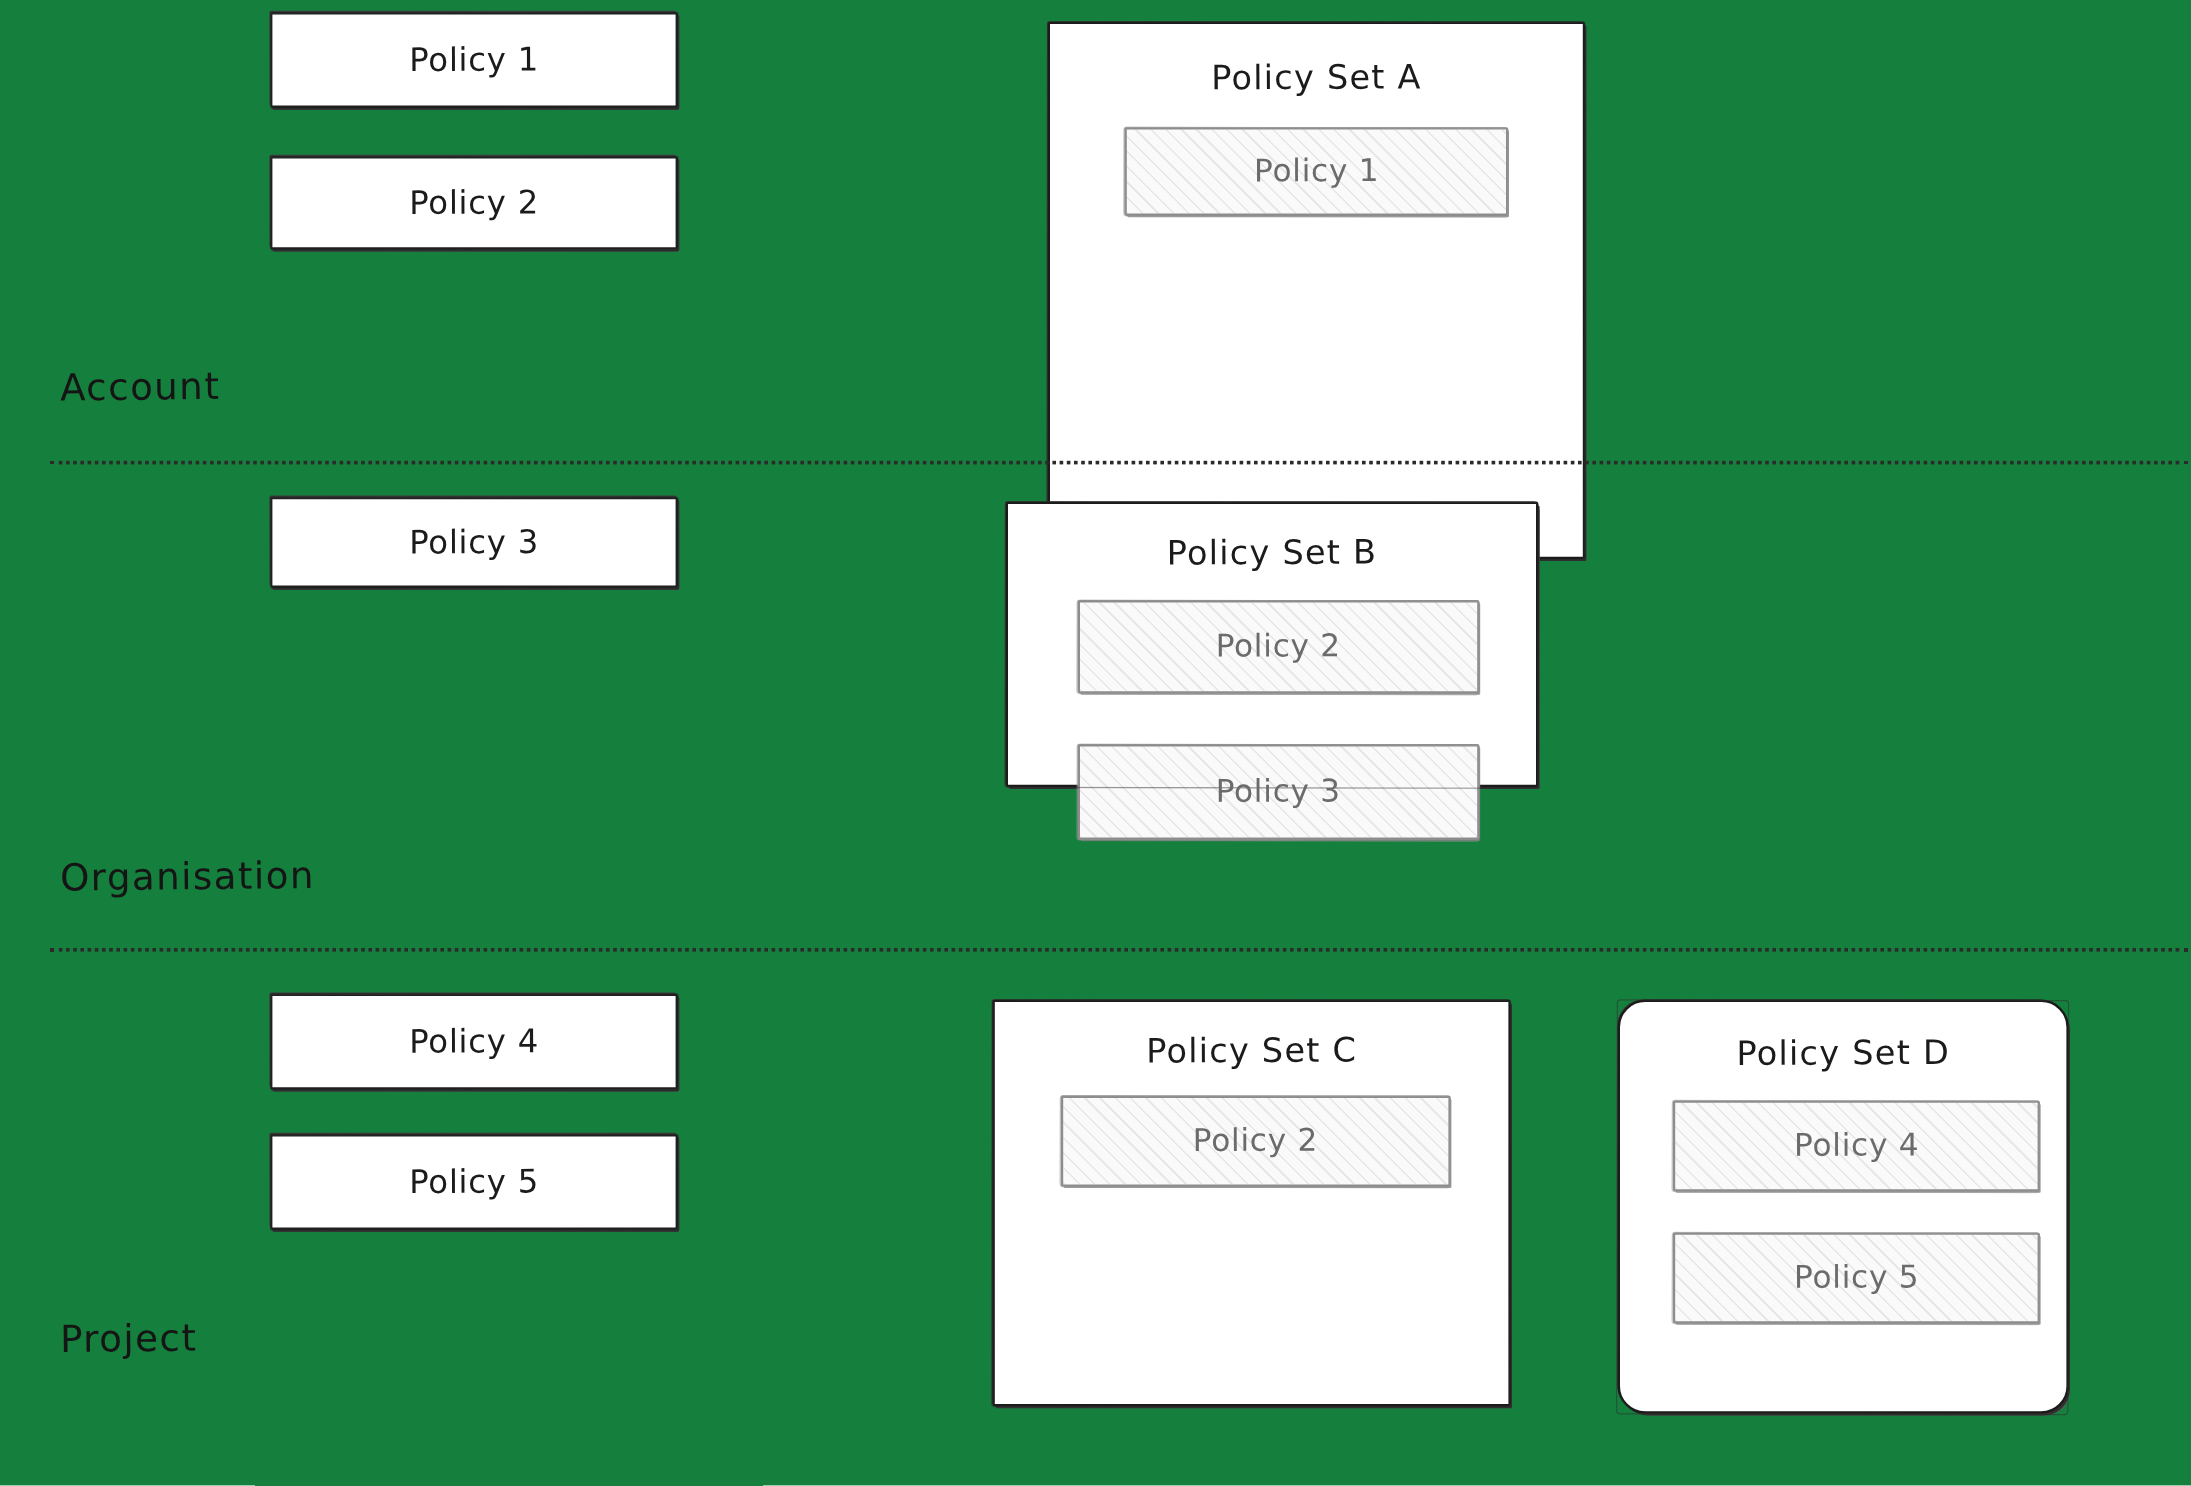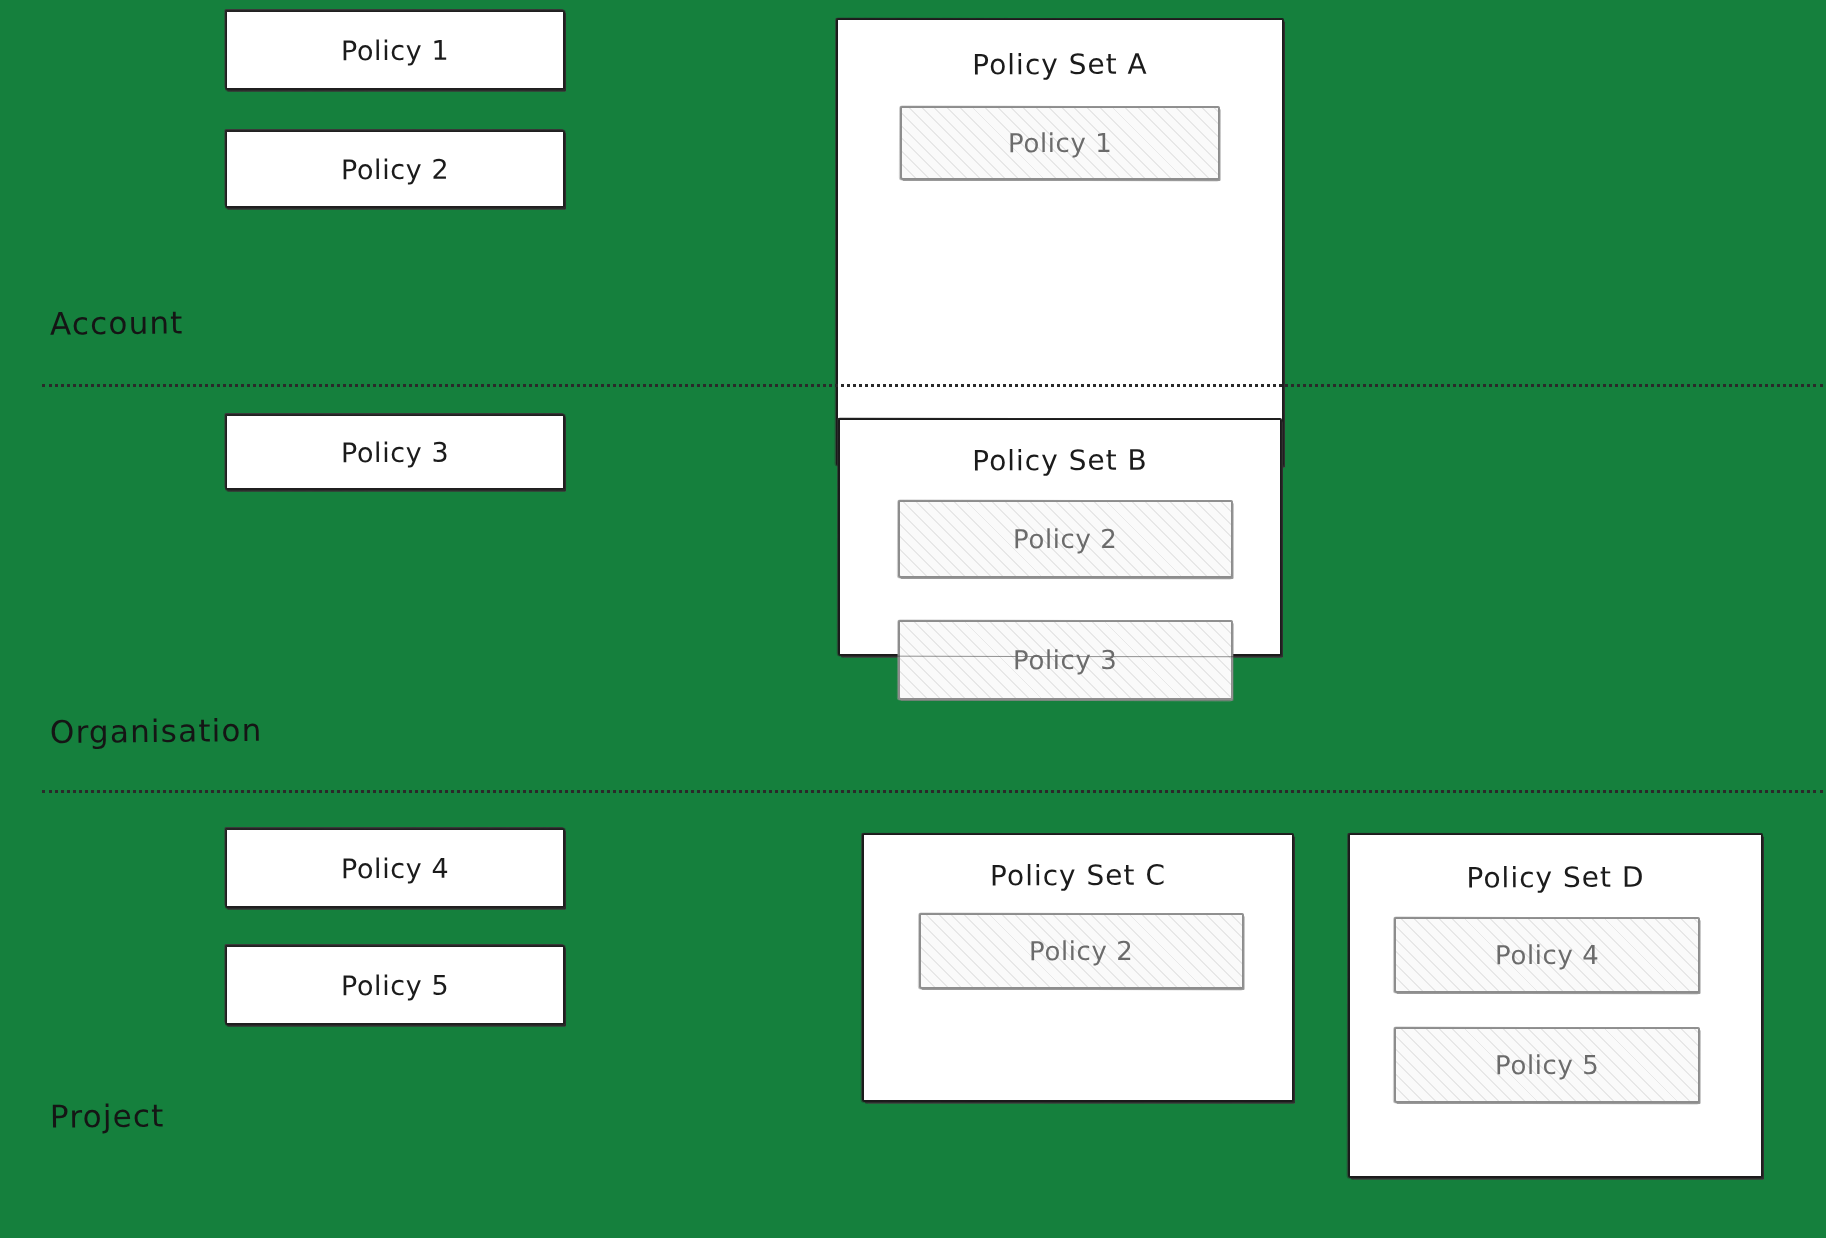--- a/index.html
+++ b/index.html
@@ -156,21 +156,21 @@
 <div id="canvas">
 
   <div class="sketch-box policy-plain" style="left:225px; top:10px; width:340px; height:80px;">
     <span class="box-label">Policy 1</span>
   </div>
 
   <div class="sketch-box policy-plain" style="left:225px; top:130px; width:340px; height:78px;">
     <span class="box-label">Policy 2</span>
   </div>
 
-  <div class="policy-set" style="left:836px; top:18px; width:448px; height:448px;">
+  <div class="policy-set" style="left:873px; top:18px; width:448px; height:448px;">
     <div class="set-title" style="top:28px;">Policy Set A</div>
     <div class="policy-hatched" style="left:62px; top:86px; width:320px; height:74px;">
       <span class="box-label">Policy 1</span>
     </div>
   </div>
 
   <div class="tier-label" style="left:50px; top:305px;">Account</div>
 
   <div class="divider" style="left:42px; top:384px; width:1781px;"></div>
 
@@ -193,28 +193,28 @@
   <div class="divider" style="left:42px; top:790px; width:1781px;"></div>
 
   <div class="sketch-box policy-plain" style="left:225px; top:828px; width:340px; height:80px;">
     <span class="box-label">Policy 4</span>
   </div>
 
   <div class="sketch-box policy-plain" style="left:225px; top:945px; width:340px; height:80px;">
     <span class="box-label">Policy 5</span>
   </div>
 
-  <div class="policy-set" style="left:862px; top:833px; width:432px; height:269px;">
+  <div class="policy-set" style="left:827px; top:833px; width:432px; height:339px;">
     <div class="set-title" style="top:24px;">Policy Set C</div>
     <div class="policy-hatched" style="left:55px; top:78px; width:325px; height:76px;">
       <span class="box-label">Policy 2</span>
     </div>
   </div>
 
-  <div class="policy-set" style="left:1348px; top:833px; width:415px; height:345px;">
+  <div class="policy-set" style="left:1348px; top:833px; width:376px; height:345px;border-radius:23px;">
     <div class="set-title" style="top:26px;">Policy Set D</div>
     <div class="policy-hatched" style="left:44px; top:82px; width:306px; height:76px;">
       <span class="box-label">Policy 4</span>
     </div>
     <div class="policy-hatched" style="left:44px; top:192px; width:306px; height:76px;">
       <span class="box-label">Policy 5</span>
     </div>
   </div>
 
   <div class="tier-label" style="left:50px; top:1098px;">Project</div>

